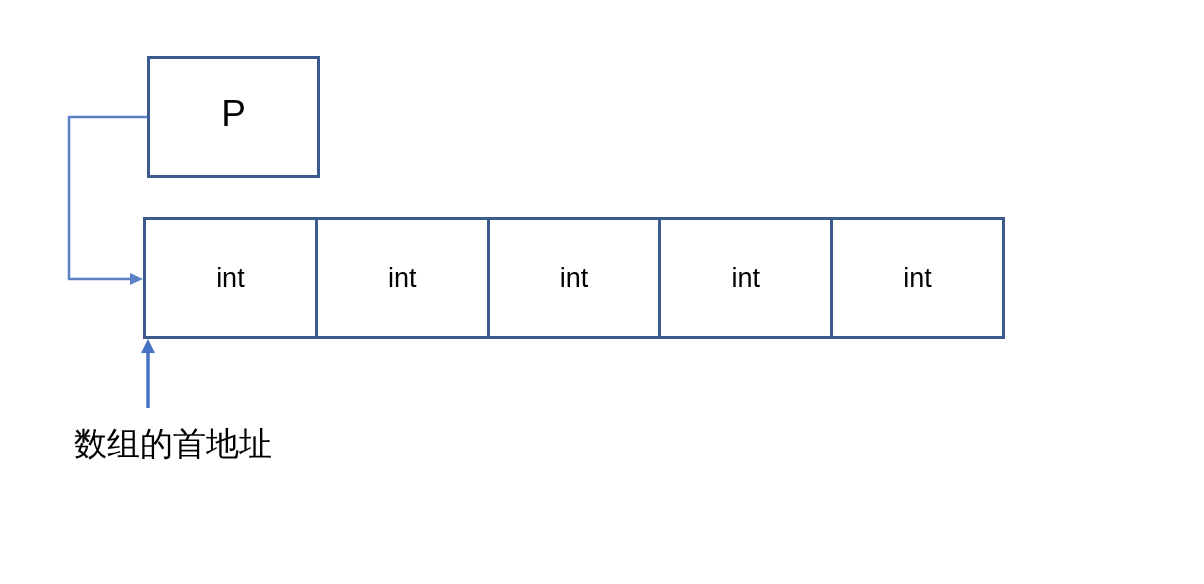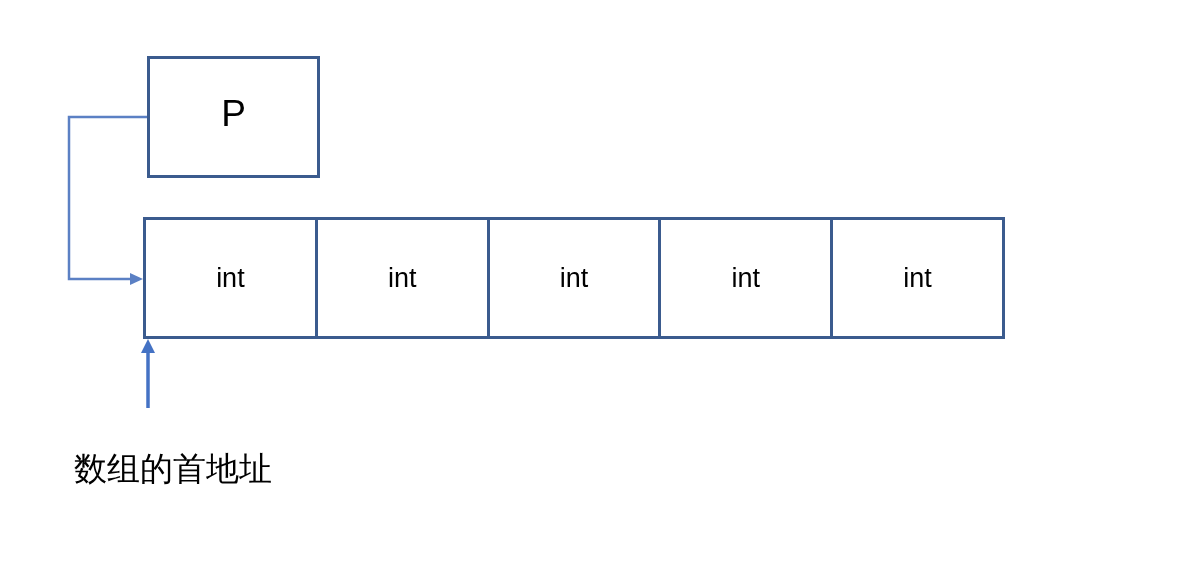--- a/index.html
+++ b/index.html
@@ -82,21 +82,21 @@
     stroke-width: 3.5;
     fill: none;
   }
   .up-arrow-head {
     fill: var(--arrow, #4472c4);
     stroke: none;
   }
   .caption {
     position: absolute;
     left: 74px;
-    top: 447px;
+    top: 422px;
     font-family: "Liberation Serif", "DejaVu Serif", serif;
     font-size: 33px;
     color: var(--text, #000000);
     white-space: nowrap;
   }
 </style>
 </head>
 <body>
 
 <div class="canvas">

